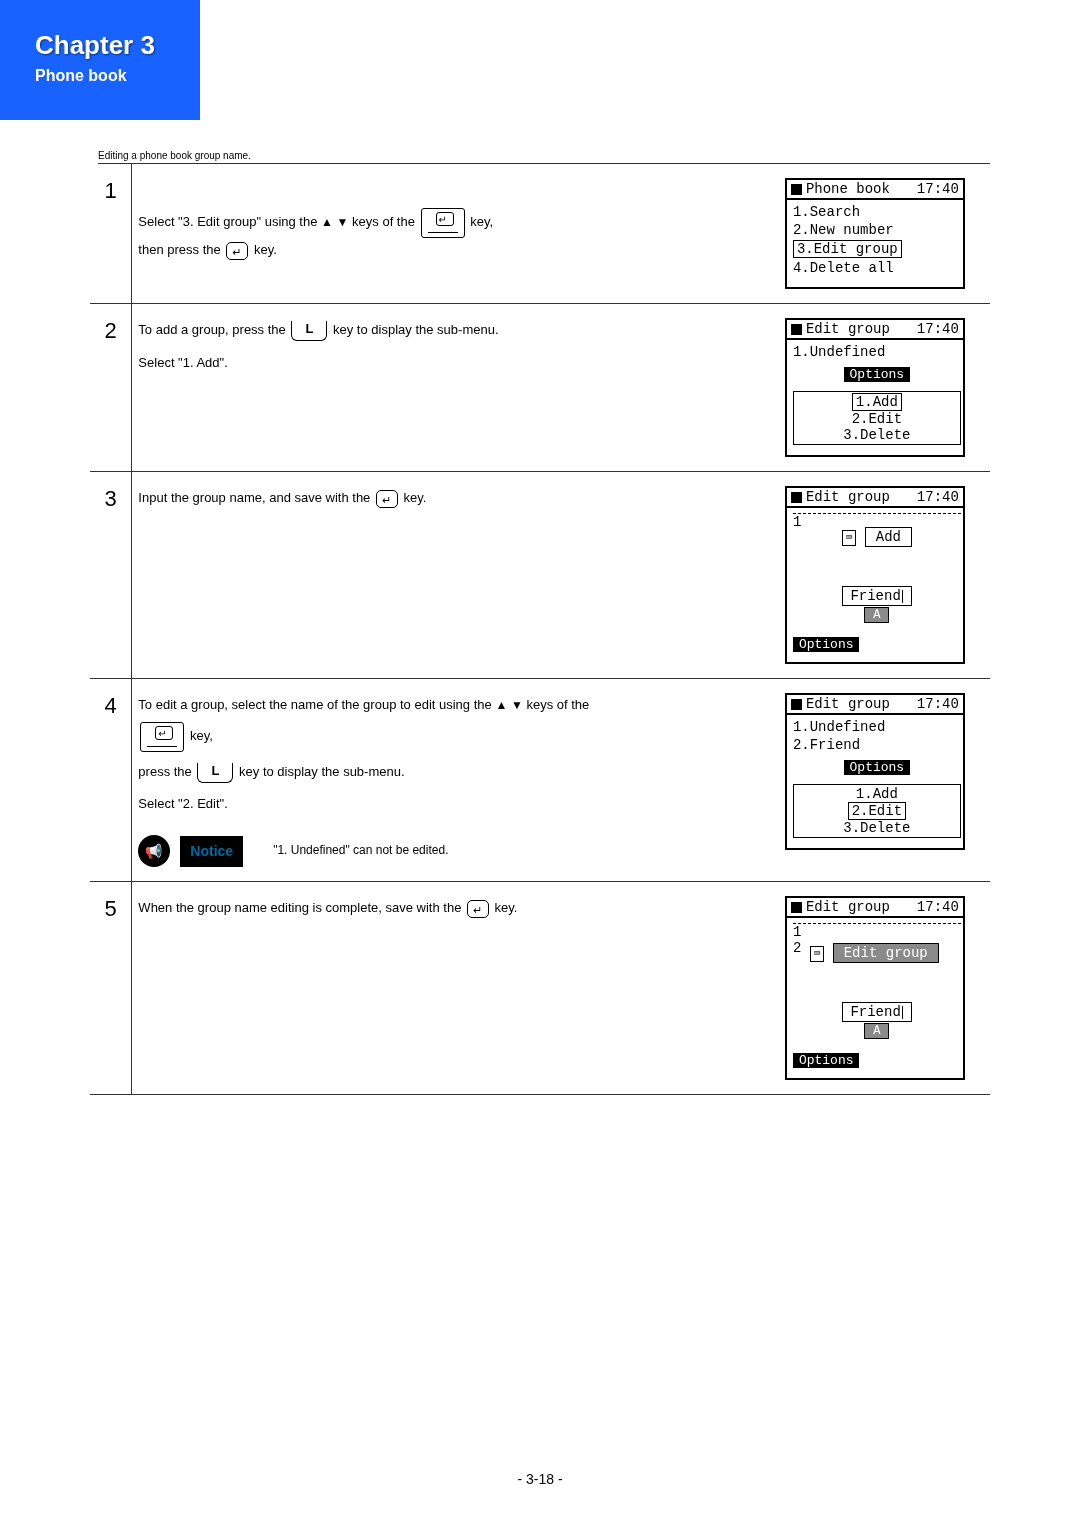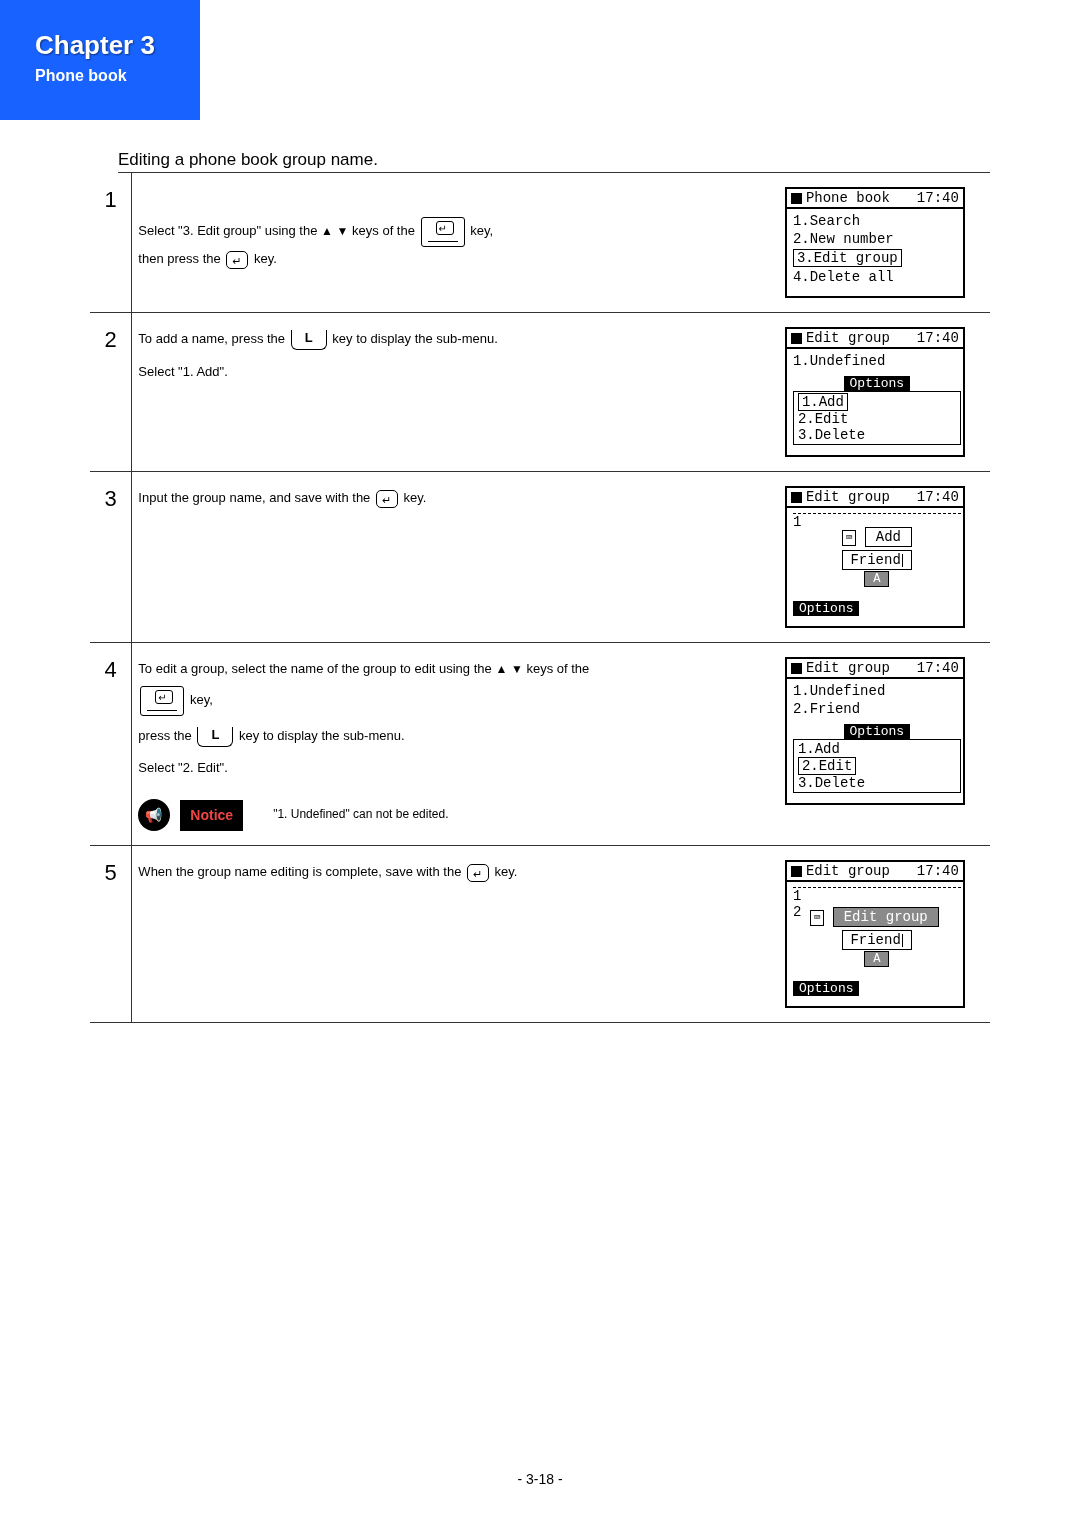--- a/index.html
+++ b/index.html
@@ -47,24 +47,24 @@
     font-size: 28px;
     color: #484848;
     border-bottom: 1px solid #999;
     padding-bottom: 4px;
     width: 870px;
   }
   .content {
     margin: 30px 90px 0 90px;
   }
   .intro {
-    font-size: 17px;
+    font-size: 10px;
     border-bottom: 1px solid #333;
     padding-bottom: 2px;
-    margin-left: 28px;
+    margin-left: 8px;
   }
   .steps-table {
     width: 100%;
     border-collapse: collapse;
   }
   .steps-table td {
     border-bottom: 1px solid #333;
     vertical-align: top;
     padding: 14px 6px;
   }
@@ -169,21 +169,21 @@
     border-radius: 50%;
     background: #000;
     color: #fff;
     display: flex;
     align-items: center;
     justify-content: center;
     font-size: 14px;
   }
   .notice-label {
     background: #000;
-    color: #ef4444;
+    color: #0369a1;
     font-weight: bold;
     padding: 3px 10px;
     font-size: 14px;
   }
   .notice-text {
     font-size: 12px;
     margin-left: 20px;
   }
   
   .screen {
@@ -227,21 +227,22 @@
     color: #fff;
     padding: 0px 6px;
     display: inline-block;
     margin-top: 6px;
     font-size: 13px;
     text-align: right;
   }
   .screen .opts-box {
     border: 1.5px solid #000;
     padding: 1px 4px;
-    margin-top: 0;
+    margin-top: 9px;
+    text-align: center;
   }
   .screen .center {
     text-align: center;
   }
   .screen .pill {
     border: 1.5px solid #000;
     display: inline-block;
     padding: 1px 10px;
     margin: 3px 0;
   }
@@ -251,20 +252,21 @@
     color: #fff;
     display: inline-block;
     padding: 0 8px;
     font-size: 12px;
   }
   .screen .textfield {
     border: 1.5px solid #000;
     display: inline-block;
     padding: 1px 6px;
     min-width: 70px;
+    margin-top: 36px;
   }
   .screen .textfield .cursor {
     display: inline-block;
     width: 1.5px;
     height: 13px;
     background: #000;
     vertical-align: middle;
     margin-left: 1px;
   }
   .footer {
@@ -322,21 +324,21 @@
               <div class="row">4.Delete all</div>
             </div>
           </div>
         </td>
       </tr>
 
       <tr>
         <td class="num-cell">2</td>
         <td class="desc-cell">
           <div>
-            <span>To add a name, press the </span>
+            <span>To add a group, press the </span>
             <span class="key-L">L</span>
             <span> key to display the sub-menu.</span>
           </div>
           <div style="margin-top:10px;">Select "1. Add".</div>
         </td>
         <td class="screen-cell">
           <div class="screen">
             <div class="titlebar">
               <span><span class="sq"></span><span>Edit group</span></span>
               <span>17:40</span>

